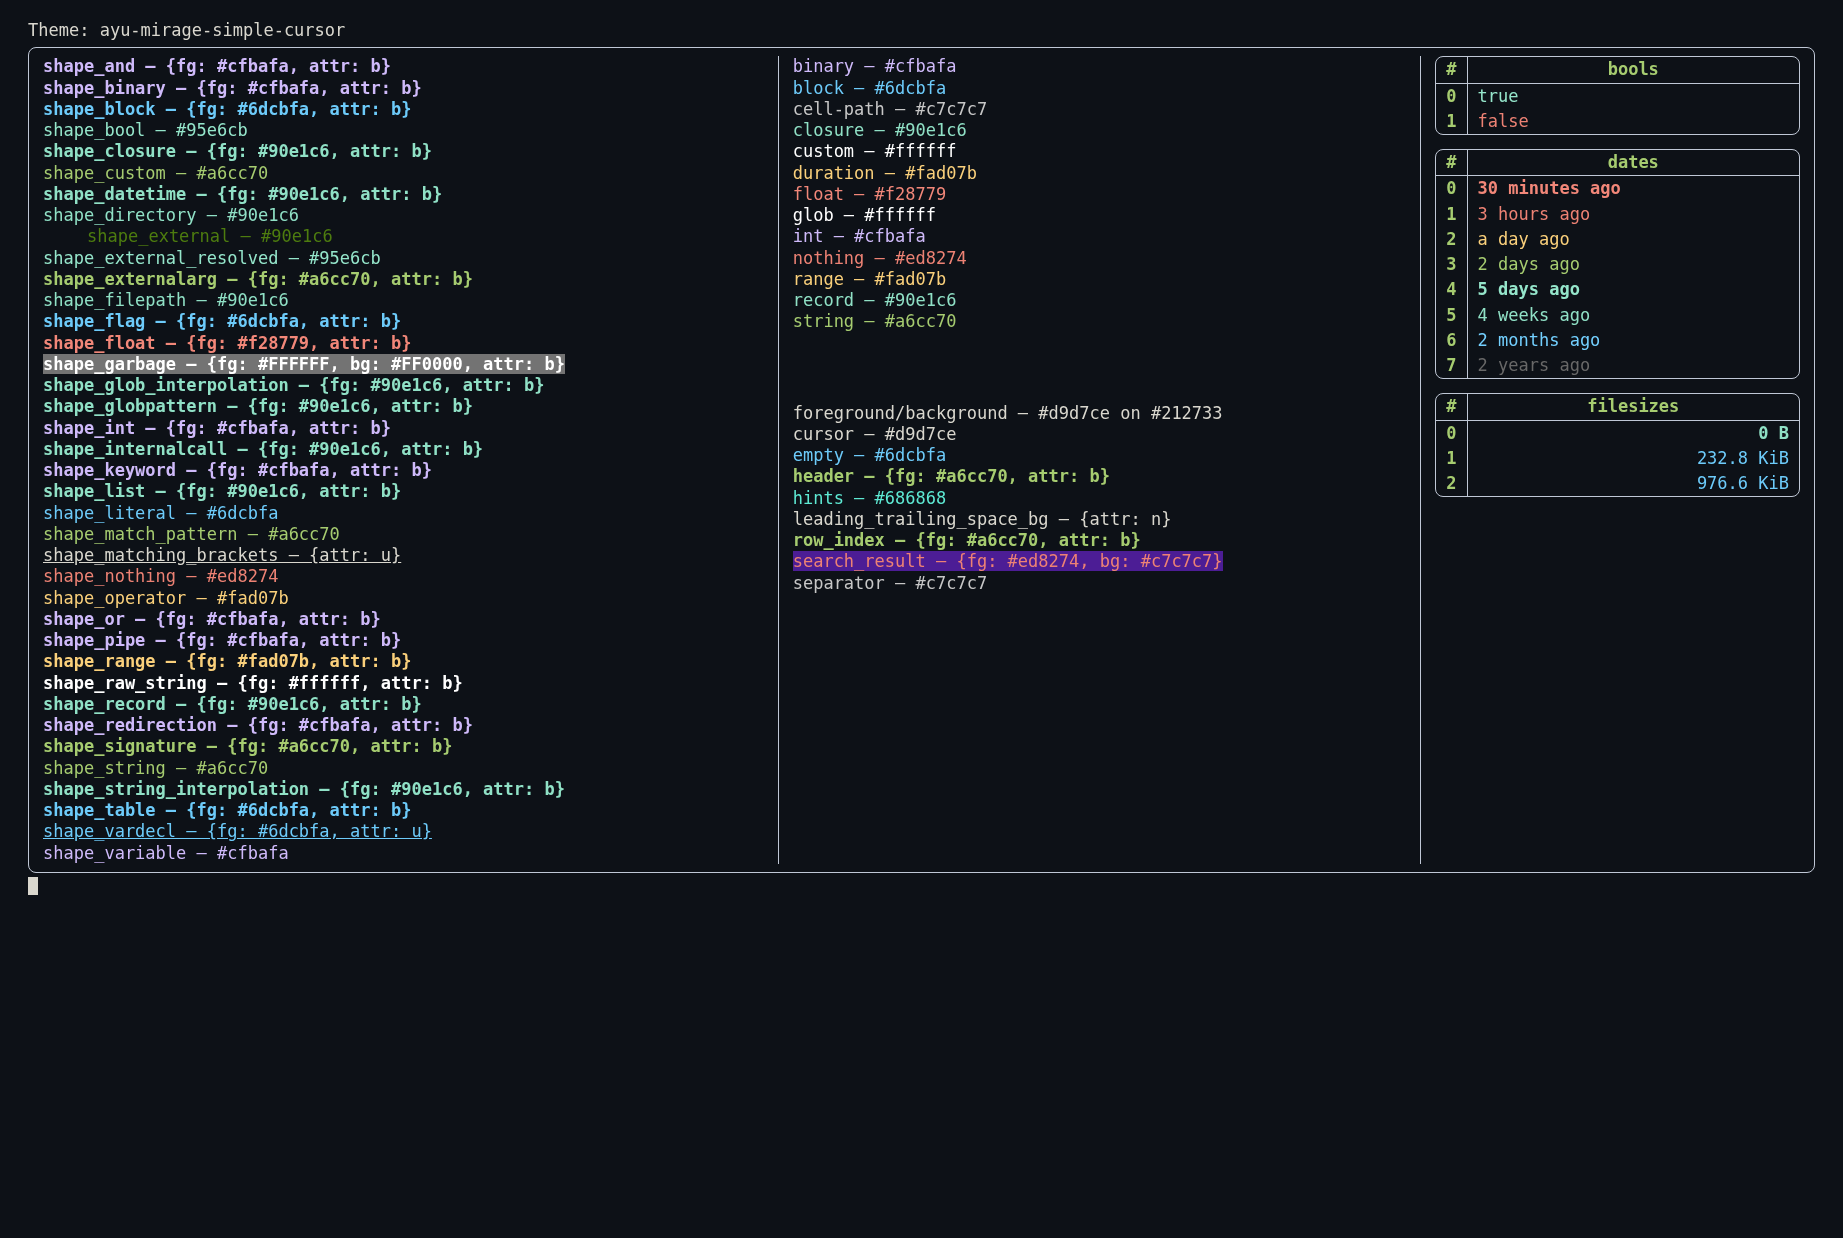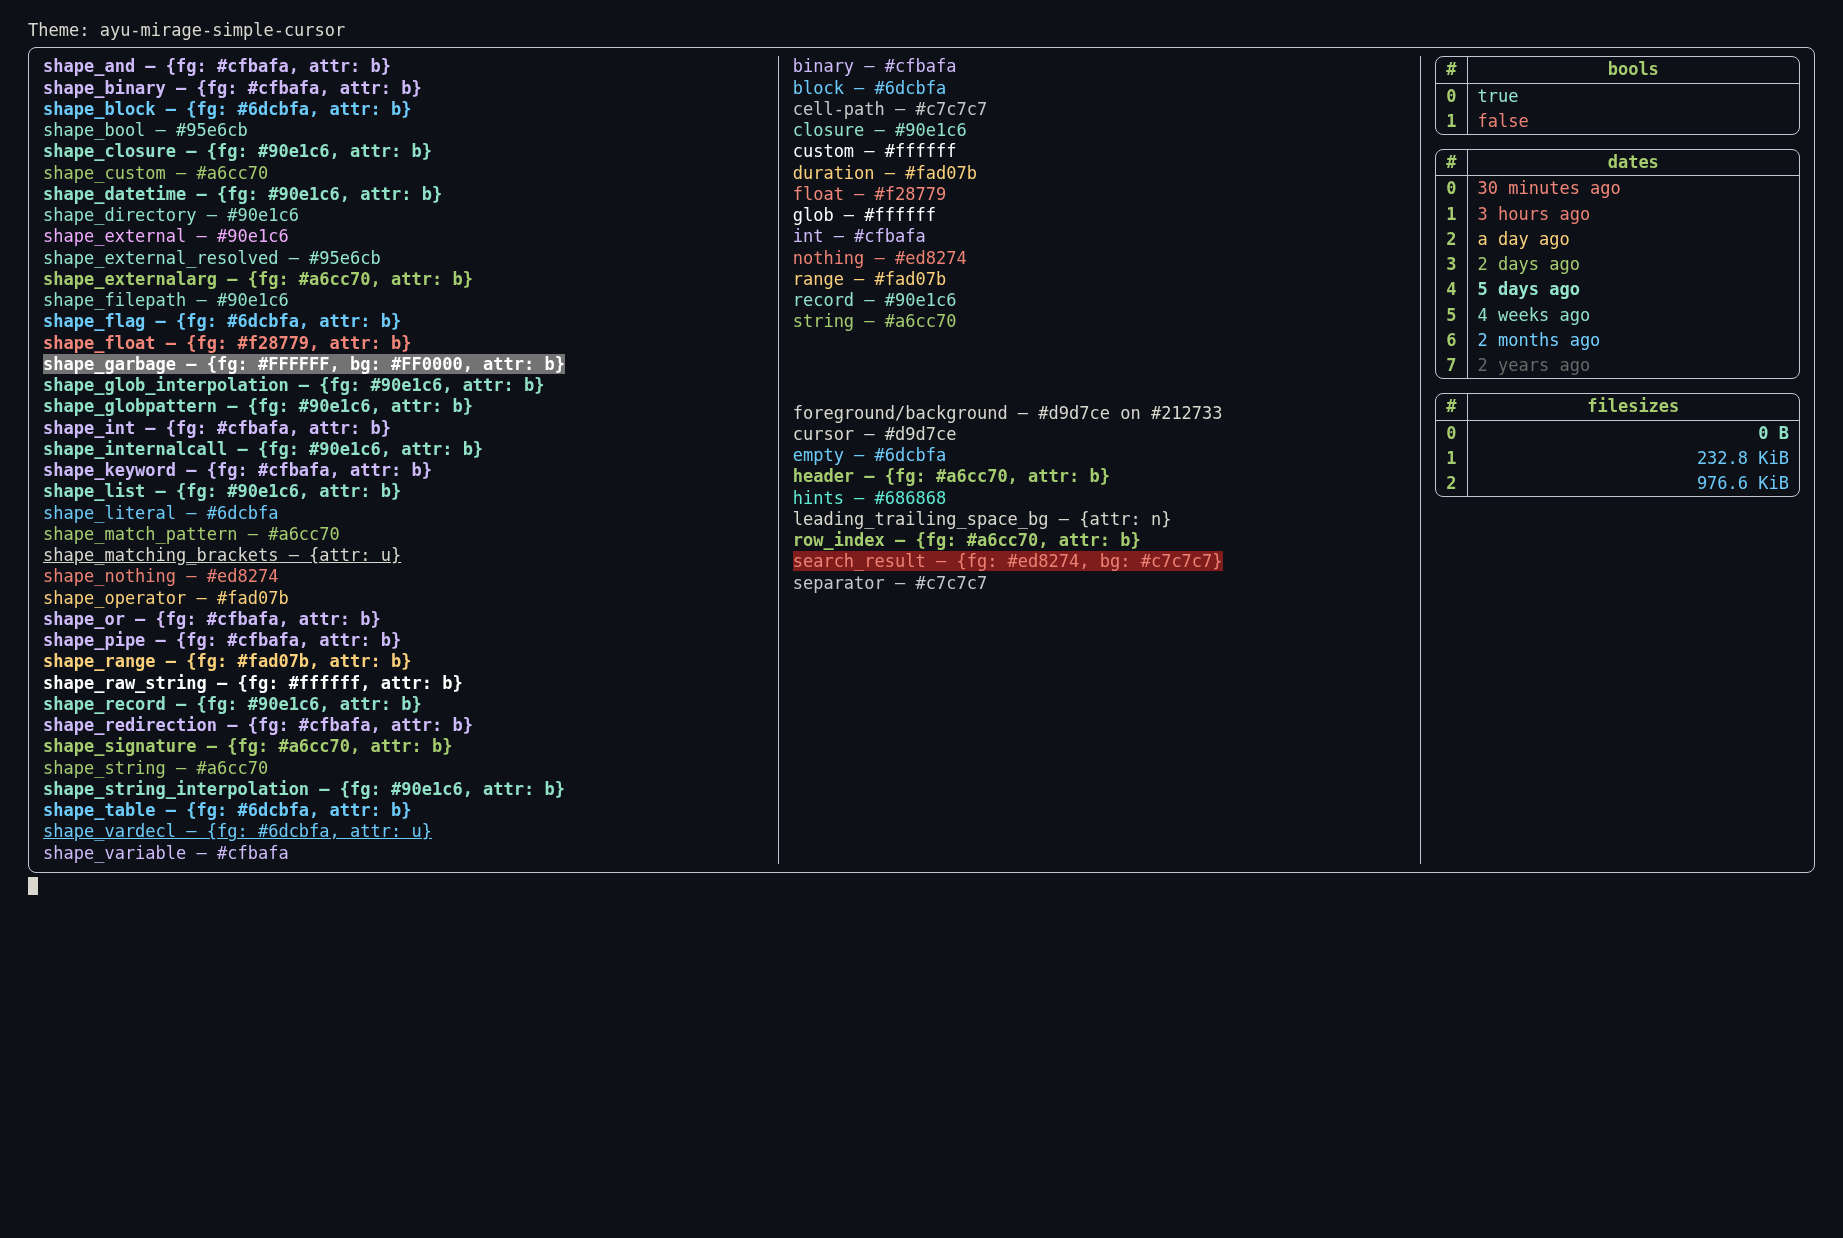--- a/index.html
+++ b/index.html
@@ -23,21 +23,21 @@
   .col {
     padding: 0 14px;
   }
   .col1 { flex: 0 0 42%; border-right: 1px solid #bfc7d5; }
   .col2 { flex: 0 0 36%; border-right: 1px solid #bfc7d5; display:flex; flex-direction:column; }
   .col3 { flex: 1; display:flex; flex-direction:column; gap:14px; }
   .row { white-space: pre; }
   .b { font-weight: 700; }
   .u { text-decoration: underline; }
   .bg-red { background:#737373; color:#FFFFFF; }
-  .bg-sr  { background:#7f1d1d; color:#ed8274; }
+  .bg-sr  { background:#4c1d95; color:#ed8274; }
   .mini {
     border: 1px solid #bfc7d5;
     border-radius: 8px;
     overflow: hidden;
   }
   .mini table { border-collapse: collapse; width:100%; }
   .mini th, .mini td {
     padding: 2px 10px;
     text-align: left;
     white-space: pre;
@@ -70,21 +70,21 @@
 <div class="frame">
   <div class="col col1" id="col-shapes">
       <div class="row"><span class="b" style="color: rgb(207, 186, 250);">shape_and – {fg: #cfbafa, attr: b}</span></div>
       <div class="row"><span class="b" style="color: rgb(207, 186, 250);">shape_binary – {fg: #cfbafa, attr: b}</span></div>
       <div class="row"><span class="b" style="color: rgb(109, 203, 250);">shape_block – {fg: #6dcbfa, attr: b}</span></div>
       <div class="row"><span class="" style="color: rgb(149, 230, 203);">shape_bool – #95e6cb</span></div>
       <div class="row"><span class="b" style="color: rgb(144, 225, 198);">shape_closure – {fg: #90e1c6, attr: b}</span></div>
       <div class="row"><span class="" style="color: rgb(166, 204, 112);">shape_custom – #a6cc70</span></div>
       <div class="row"><span class="b" style="color: rgb(144, 225, 198);">shape_datetime – {fg: #90e1c6, attr: b}</span></div>
       <div class="row"><span class="" style="color: rgb(144, 225, 198);">shape_directory – #90e1c6</span></div>
-      <div class="row"><span class="" style="color: #f0abfc;">shape_external – #90e1c6</span></div>
+      <div class="row"><span class="" style="color: #4d7c0f; margin-left: 44px;">shape_external – #90e1c6</span></div>
       <div class="row"><span class="" style="color: rgb(149, 230, 203);">shape_external_resolved – #95e6cb</span></div>
       <div class="row"><span class="b" style="color: rgb(166, 204, 112);">shape_externalarg – {fg: #a6cc70, attr: b}</span></div>
       <div class="row"><span class="" style="color: rgb(144, 225, 198);">shape_filepath – #90e1c6</span></div>
       <div class="row"><span class="b" style="color: rgb(109, 203, 250);">shape_flag – {fg: #6dcbfa, attr: b}</span></div>
       <div class="row"><span class="b" style="color: rgb(242, 135, 121);">shape_float – {fg: #f28779, attr: b}</span></div>
       <div class="row"><span class="b bg-red">shape_garbage – {fg: #FFFFFF, bg: #FF0000, attr: b}</span></div>
       <div class="row"><span class="b" style="color: rgb(144, 225, 198);">shape_glob_interpolation – {fg: #90e1c6, attr: b}</span></div>
       <div class="row"><span class="b" style="color: rgb(144, 225, 198);">shape_globpattern – {fg: #90e1c6, attr: b}</span></div>
       <div class="row"><span class="b" style="color: rgb(207, 186, 250);">shape_int – {fg: #cfbafa, attr: b}</span></div>
       <div class="row"><span class="b" style="color: rgb(144, 225, 198);">shape_internalcall – {fg: #90e1c6, attr: b}</span></div>
@@ -158,21 +158,21 @@
         <table>
           <thead>
             <tr>
               <th style="color: rgb(166, 204, 112);">#</th>
               <th style="color: rgb(166, 204, 112);">dates</th>
             </tr>
           </thead>
           <tbody>
             <tr>
               <td style="color: rgb(166, 204, 112); font-weight: 700;">0</td>
-              <td style="color: rgb(242, 135, 121); font-weight: 400;">30 minutes ago</td>
+              <td style="color: rgb(242, 135, 121); font-weight: 700;">30 minutes ago</td>
             </tr>
             <tr>
               <td style="color: rgb(166, 204, 112); font-weight: 700;">1</td>
               <td style="color: rgb(237, 130, 116);">3 hours ago</td>
             </tr>
             <tr>
               <td style="color: rgb(166, 204, 112); font-weight: 700;">2</td>
               <td style="color: rgb(250, 208, 123);">a day ago</td>
             </tr>
             <tr>

